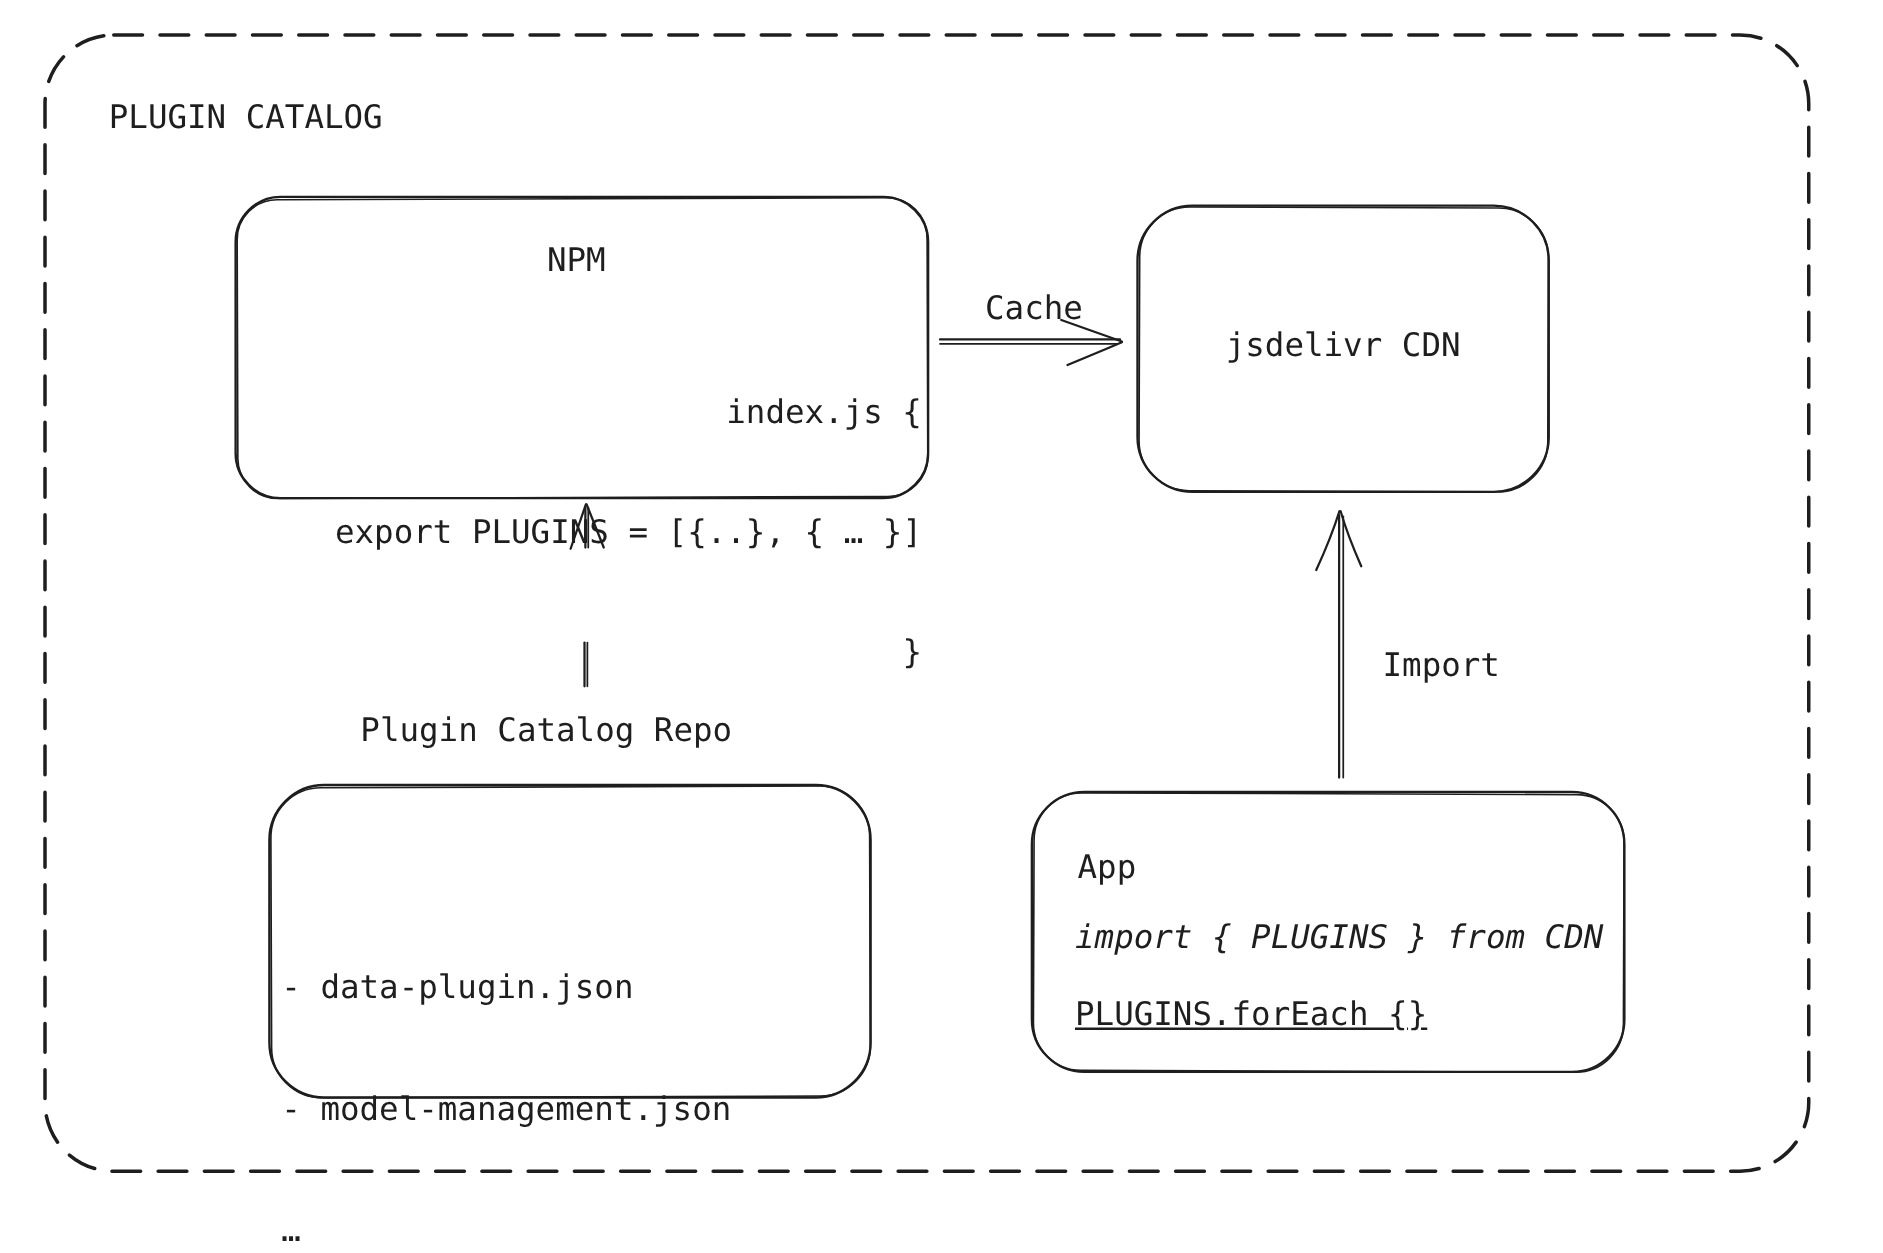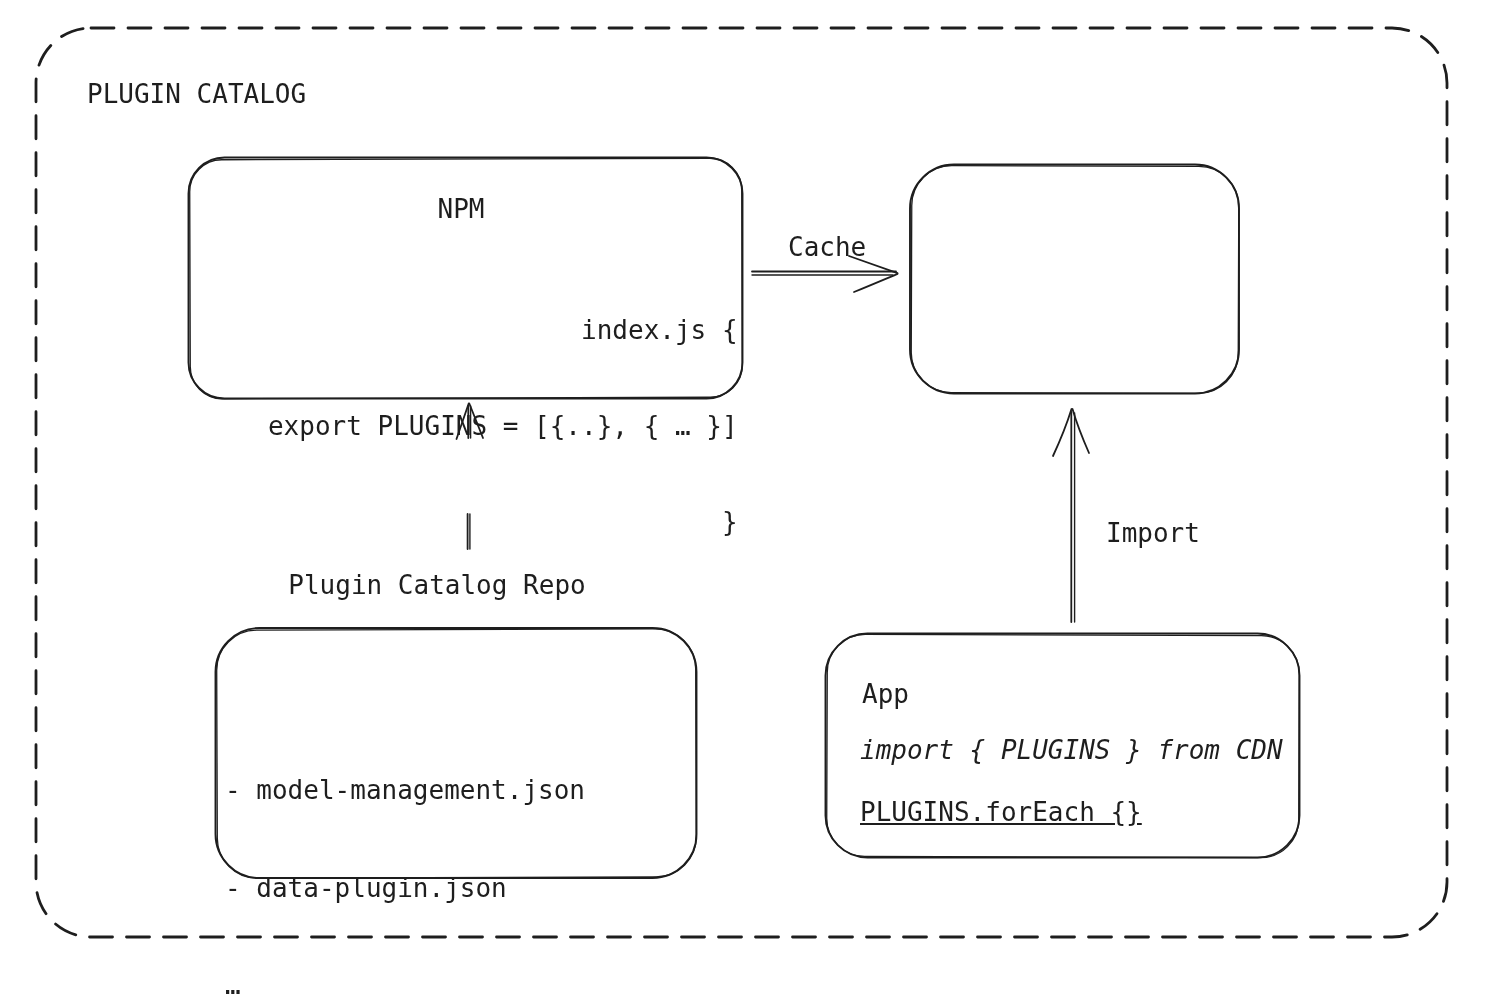--- a/index.html
+++ b/index.html
@@ -104,29 +104,30 @@
   <div class="t npm-title center">NPM</div>
 
   <div class="t npm-code code">
     <div>index.js {</div>
     <div>   export PLUGINS = [{..}, { … }]</div>
     <div>}</div>
   </div>
 
   <div class="t cache-label">Cache</div>
 
+  <div class="t cdn-label center">jsdelivr CDN</div>
 
   <div class="t build-label center">
   </div>
 
   <div class="t repo-label center">Plugin Catalog Repo</div>
 
   <div class="t repo-code code">
+    <div>- data-plugin.json</div>
     <div>- model-management.json</div>
-    <div>- data-plugin.json</div>
     <div>…</div>
   </div>
 
   <div class="t app-title">App</div>
 
   <div class="t app-code-1">import { PLUGINS } from CDN</div>
 
   <div class="t app-code-2">PLUGINS.forEach {}</div>
 
   <div class="t import-label">Import</div>

